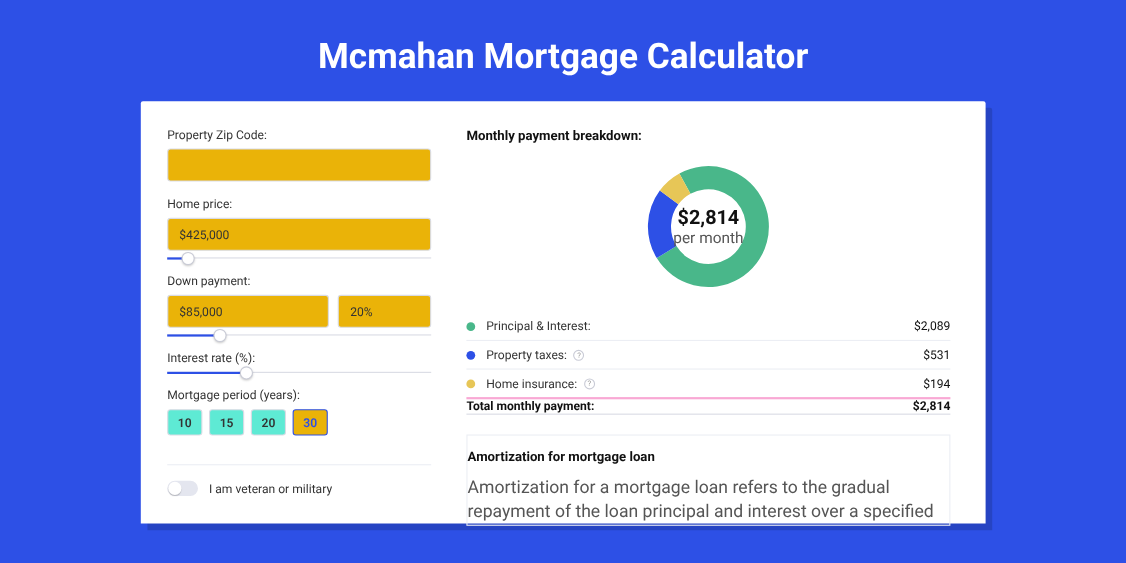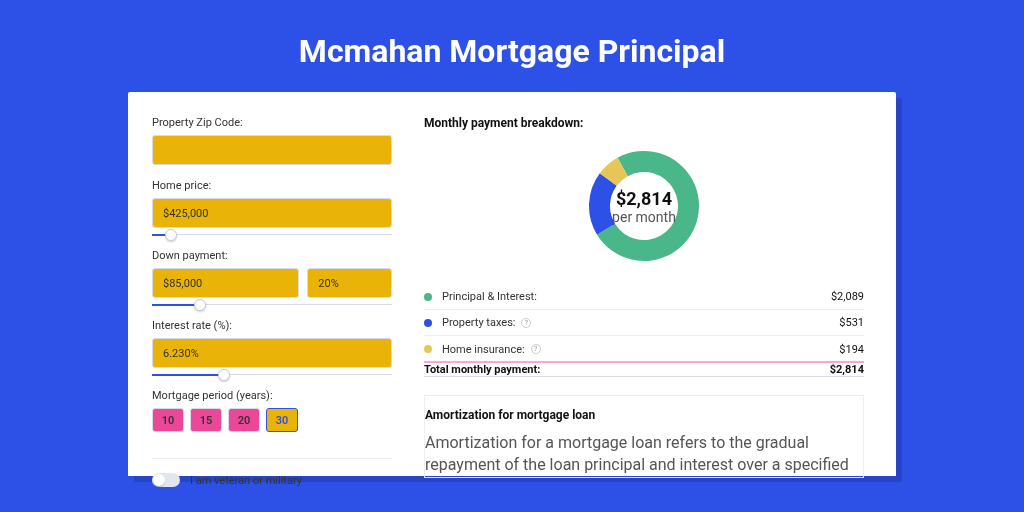--- a/index.html
+++ b/index.html
@@ -12,21 +12,21 @@
   .label { font-size: 11px; color:#333; margin-bottom:6px; }
   .input { width:100%; height:30px; border:1px solid #d9dbe4; border-radius:3px; background:#eab308; padding:0 10px; font-size:11px; color:#333; }
   .group { margin-bottom:14px; }
   .slider-track { position:relative; height:1px; background:#d9dbe4; margin-top:6px; }
   .slider-fill { position:absolute; left:0; top:0; height:2px; background:#2d50e6; }
   .slider-thumb { position:absolute; top:-5px; width:12px; height:12px; background:#fff; border:1px solid #c9cbd6; border-radius:50%; box-shadow:0 1px 2px rgba(0,0,0,.2); }
   .dp-row { display:flex; gap:8px; }
   .dp-row .input:first-child { flex:2; }
   .dp-row .input:last-child { flex:1; }
   .period-row { display:flex; gap:6px; }
-  .pill { height:24px; min-width:32px; padding:0 8px; border:1px solid #d9dbe4; border-radius:3px; background:#ec4899; font-size:11px; font-weight:600; display:flex; align-items:center; justify-content:center; cursor:pointer; }
+  .pill { height:24px; min-width:32px; padding:0 8px; border:1px solid #d9dbe4; border-radius:3px; background:#5eead4; font-size:11px; font-weight:600; display:flex; align-items:center; justify-content:center; cursor:pointer; }
   .pill.selected { background:#eab308; border-color:#2d50e6; color:#2d50e6; }
   .toggle-row { display:flex; align-items:center; gap:10px; margin-top:12px; border-top:1px solid #eceef4; padding-top:14px; }
   .toggle { width:28px; height:14px; border-radius:8px; background:#e4e6ef; position:relative; cursor:pointer; }
   .toggle-knob { position:absolute; left:1px; top:1px; width:12px; height:12px; border-radius:50%; background:#fff; box-shadow:0 1px 1px rgba(0,0,0,.2); }
   .sec-title { font-size:12px; font-weight:700; color:#111; margin-bottom:16px; }
   .donut-wrap { display:flex; justify-content:center; align-items:center; height:132px; margin-bottom:18px; }
   .donut { position:relative; width:120px; height:120px; }
   .donut-center { position:absolute; inset:0; display:flex; flex-direction:column; align-items:center; justify-content:center; }
   .donut-center .big { font-size:18px; font-weight:700; color:#111; }
   .donut-center .small { font-size:14px; color:#555; }
@@ -41,21 +41,21 @@
   .legend-val { font-size:11px; color:#111; font-weight:400; }
   .total-row { display:flex; align-items:center; height:30px; border-top:2px solid #f9a8d4; border-bottom:1px solid #d9dbe4; font-weight:700; margin-top:-1px; }
   .amort-box { margin-top:18px; border:1px solid #eceef4; border-top:1px solid #eceef4; padding:12px 0 0; }
   .amort-title { font-size:12px; font-weight:700; color:#111; margin-bottom:10px; }
   .amort-desc { font-size:16px; color:#555; line-height:1.4; }
 </style>
 </head>
 <body>
 
 <div class="titlebar-wrap">
-  <div class="page-title">Mcmahan Mortgage Principal</div>
+  <div class="page-title">Mcmahan Mortgage Calculator</div>
 </div>
 
 <div class="card">
   <div class="left-col">
 
     <div class="group">
       <div class="label">Property Zip Code:</div>
       <input class="input" value="" style="">
     </div>
 
@@ -75,21 +75,20 @@
         <input class="input" value="20%" style="">
       </div>
       <div class="slider-track">
         <div id="dp-fill" class="slider-fill" style="width: 20%;"></div>
         <div id="dp-thumb" class="slider-thumb" style="left: calc(20% - 6px);"></div>
       </div>
     </div>
 
     <div class="group">
       <div class="label">Interest rate (%):</div>
-      <input class="input" value="6.230%" style="">
       <div class="slider-track">
         <div id="ir-fill" class="slider-fill" style="width: 30%;"></div>
         <div id="ir-thumb" class="slider-thumb" style="left: calc(30% - 6px);"></div>
       </div>
     </div>
 
     <div class="group">
       <div class="label">Mortgage period (years):</div>
       <div class="period-row" id="period-row">
           <div class="pill">10</div>

